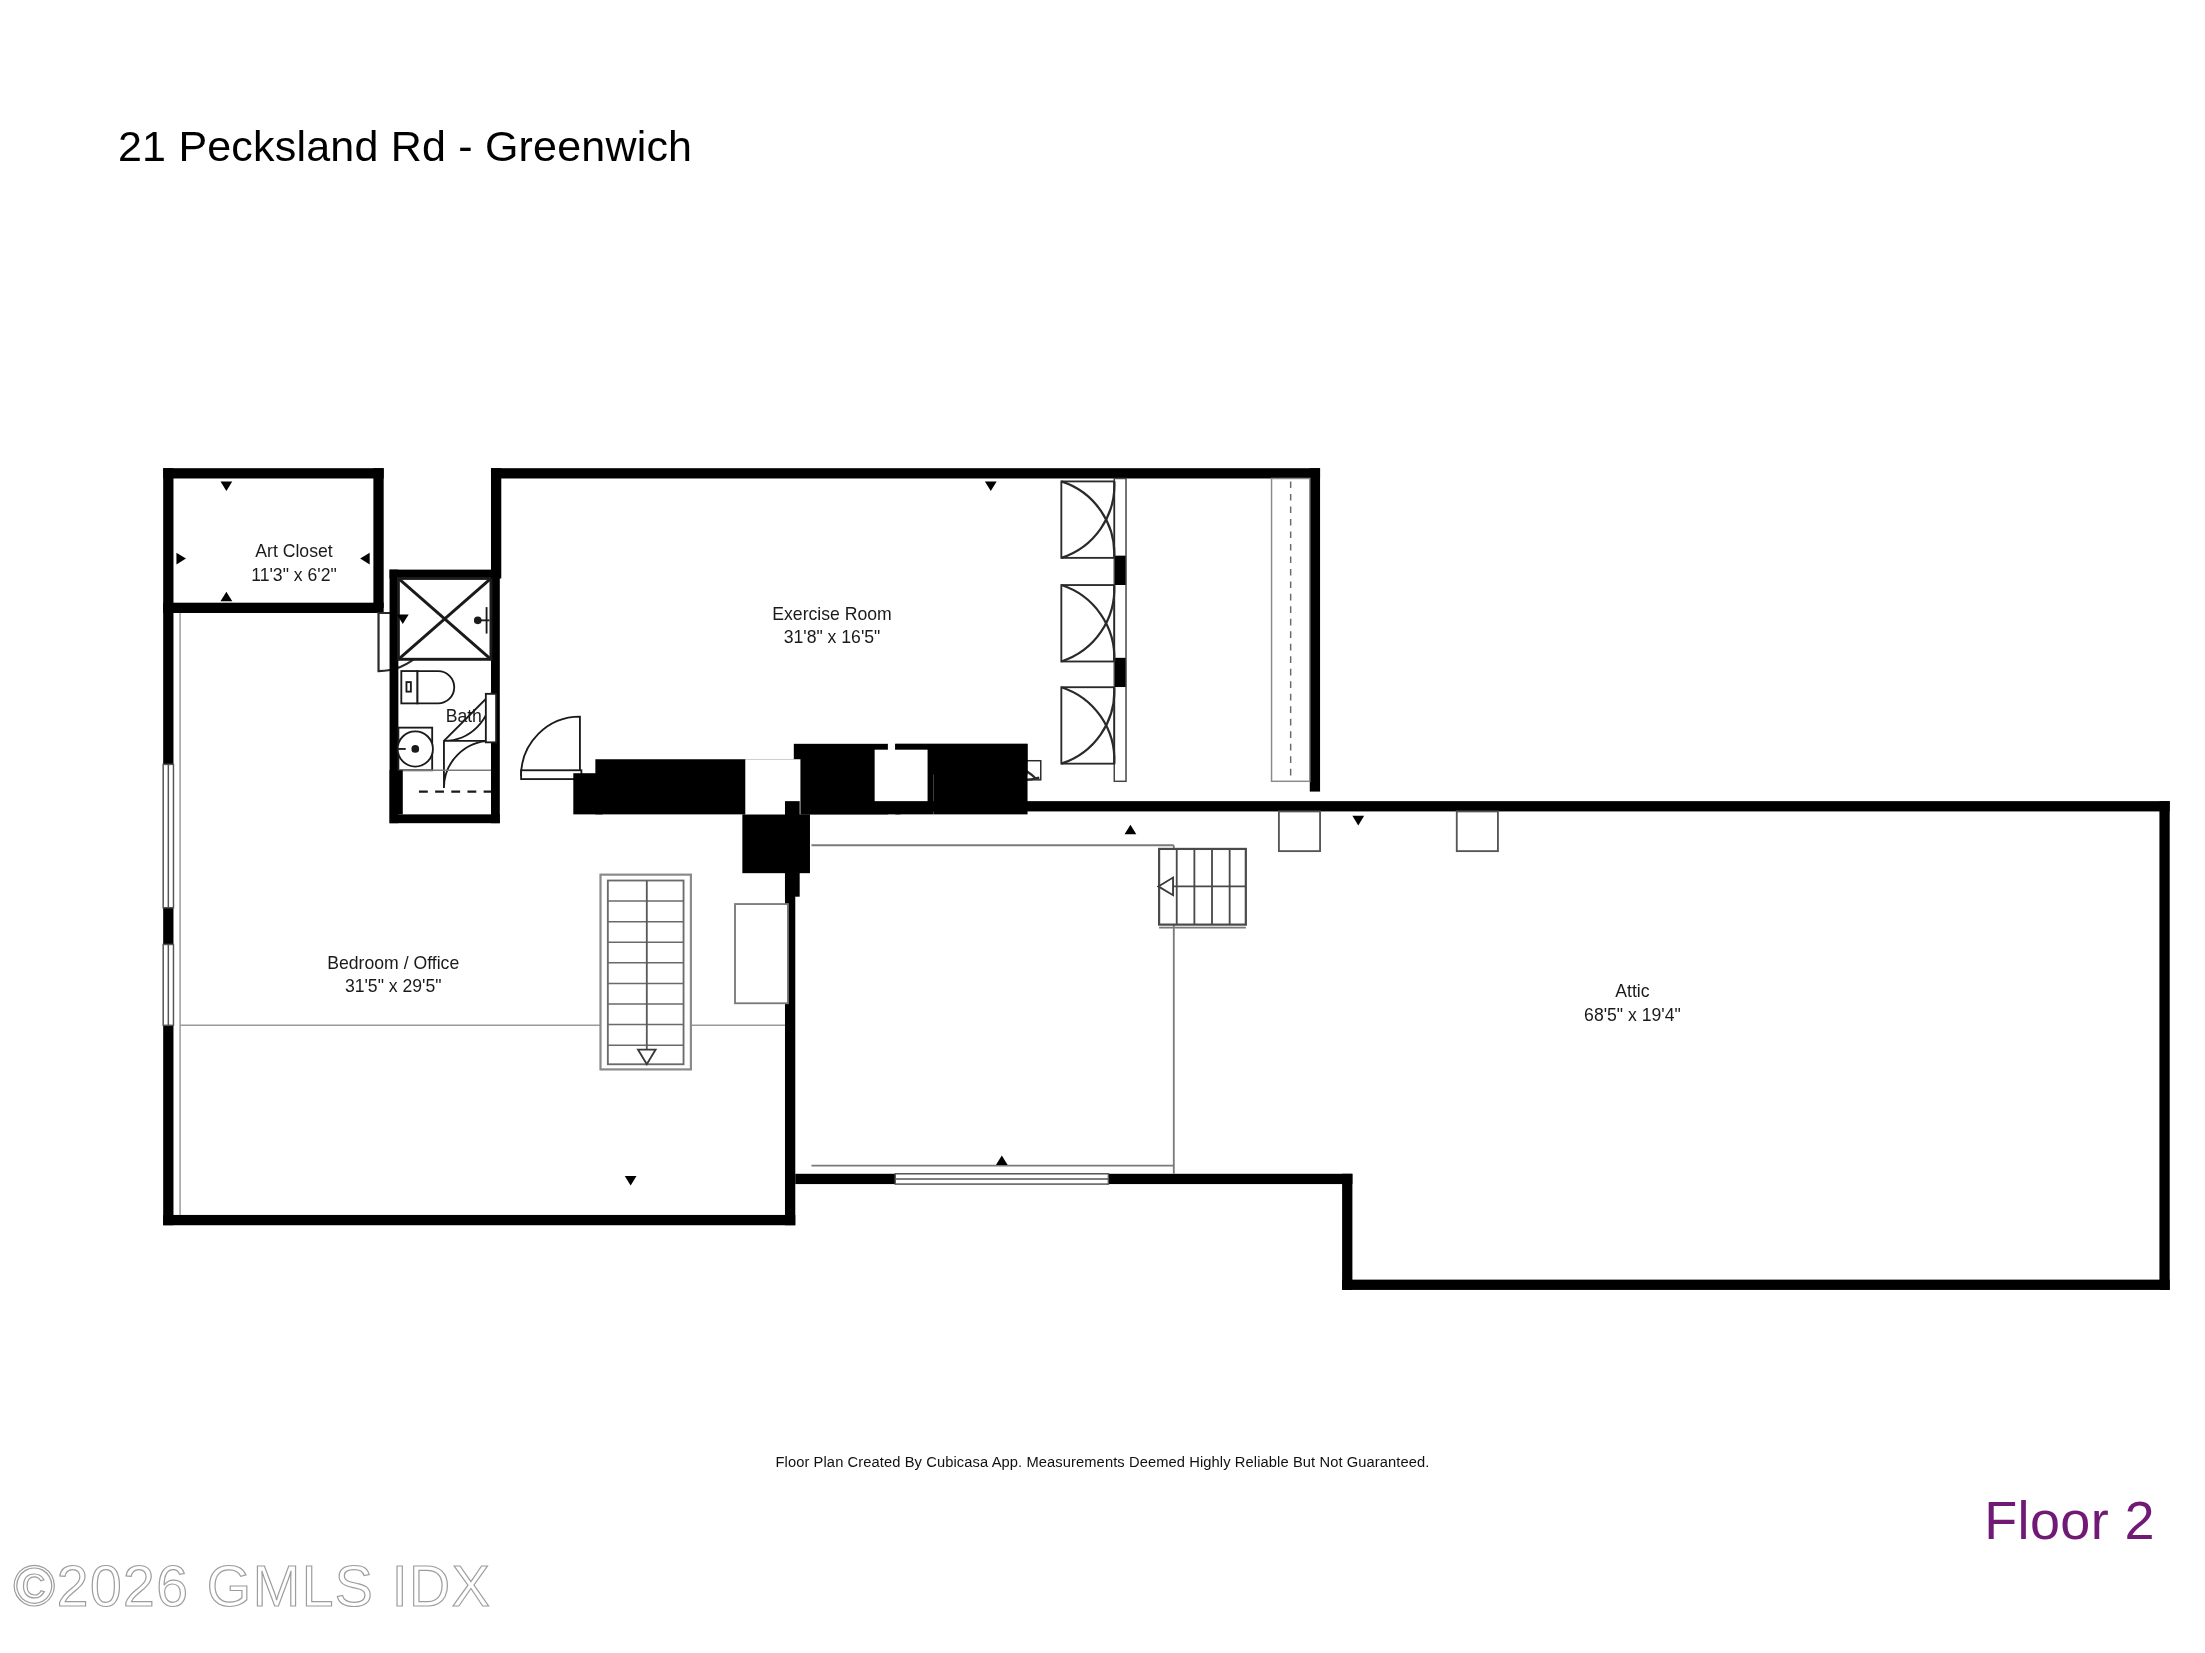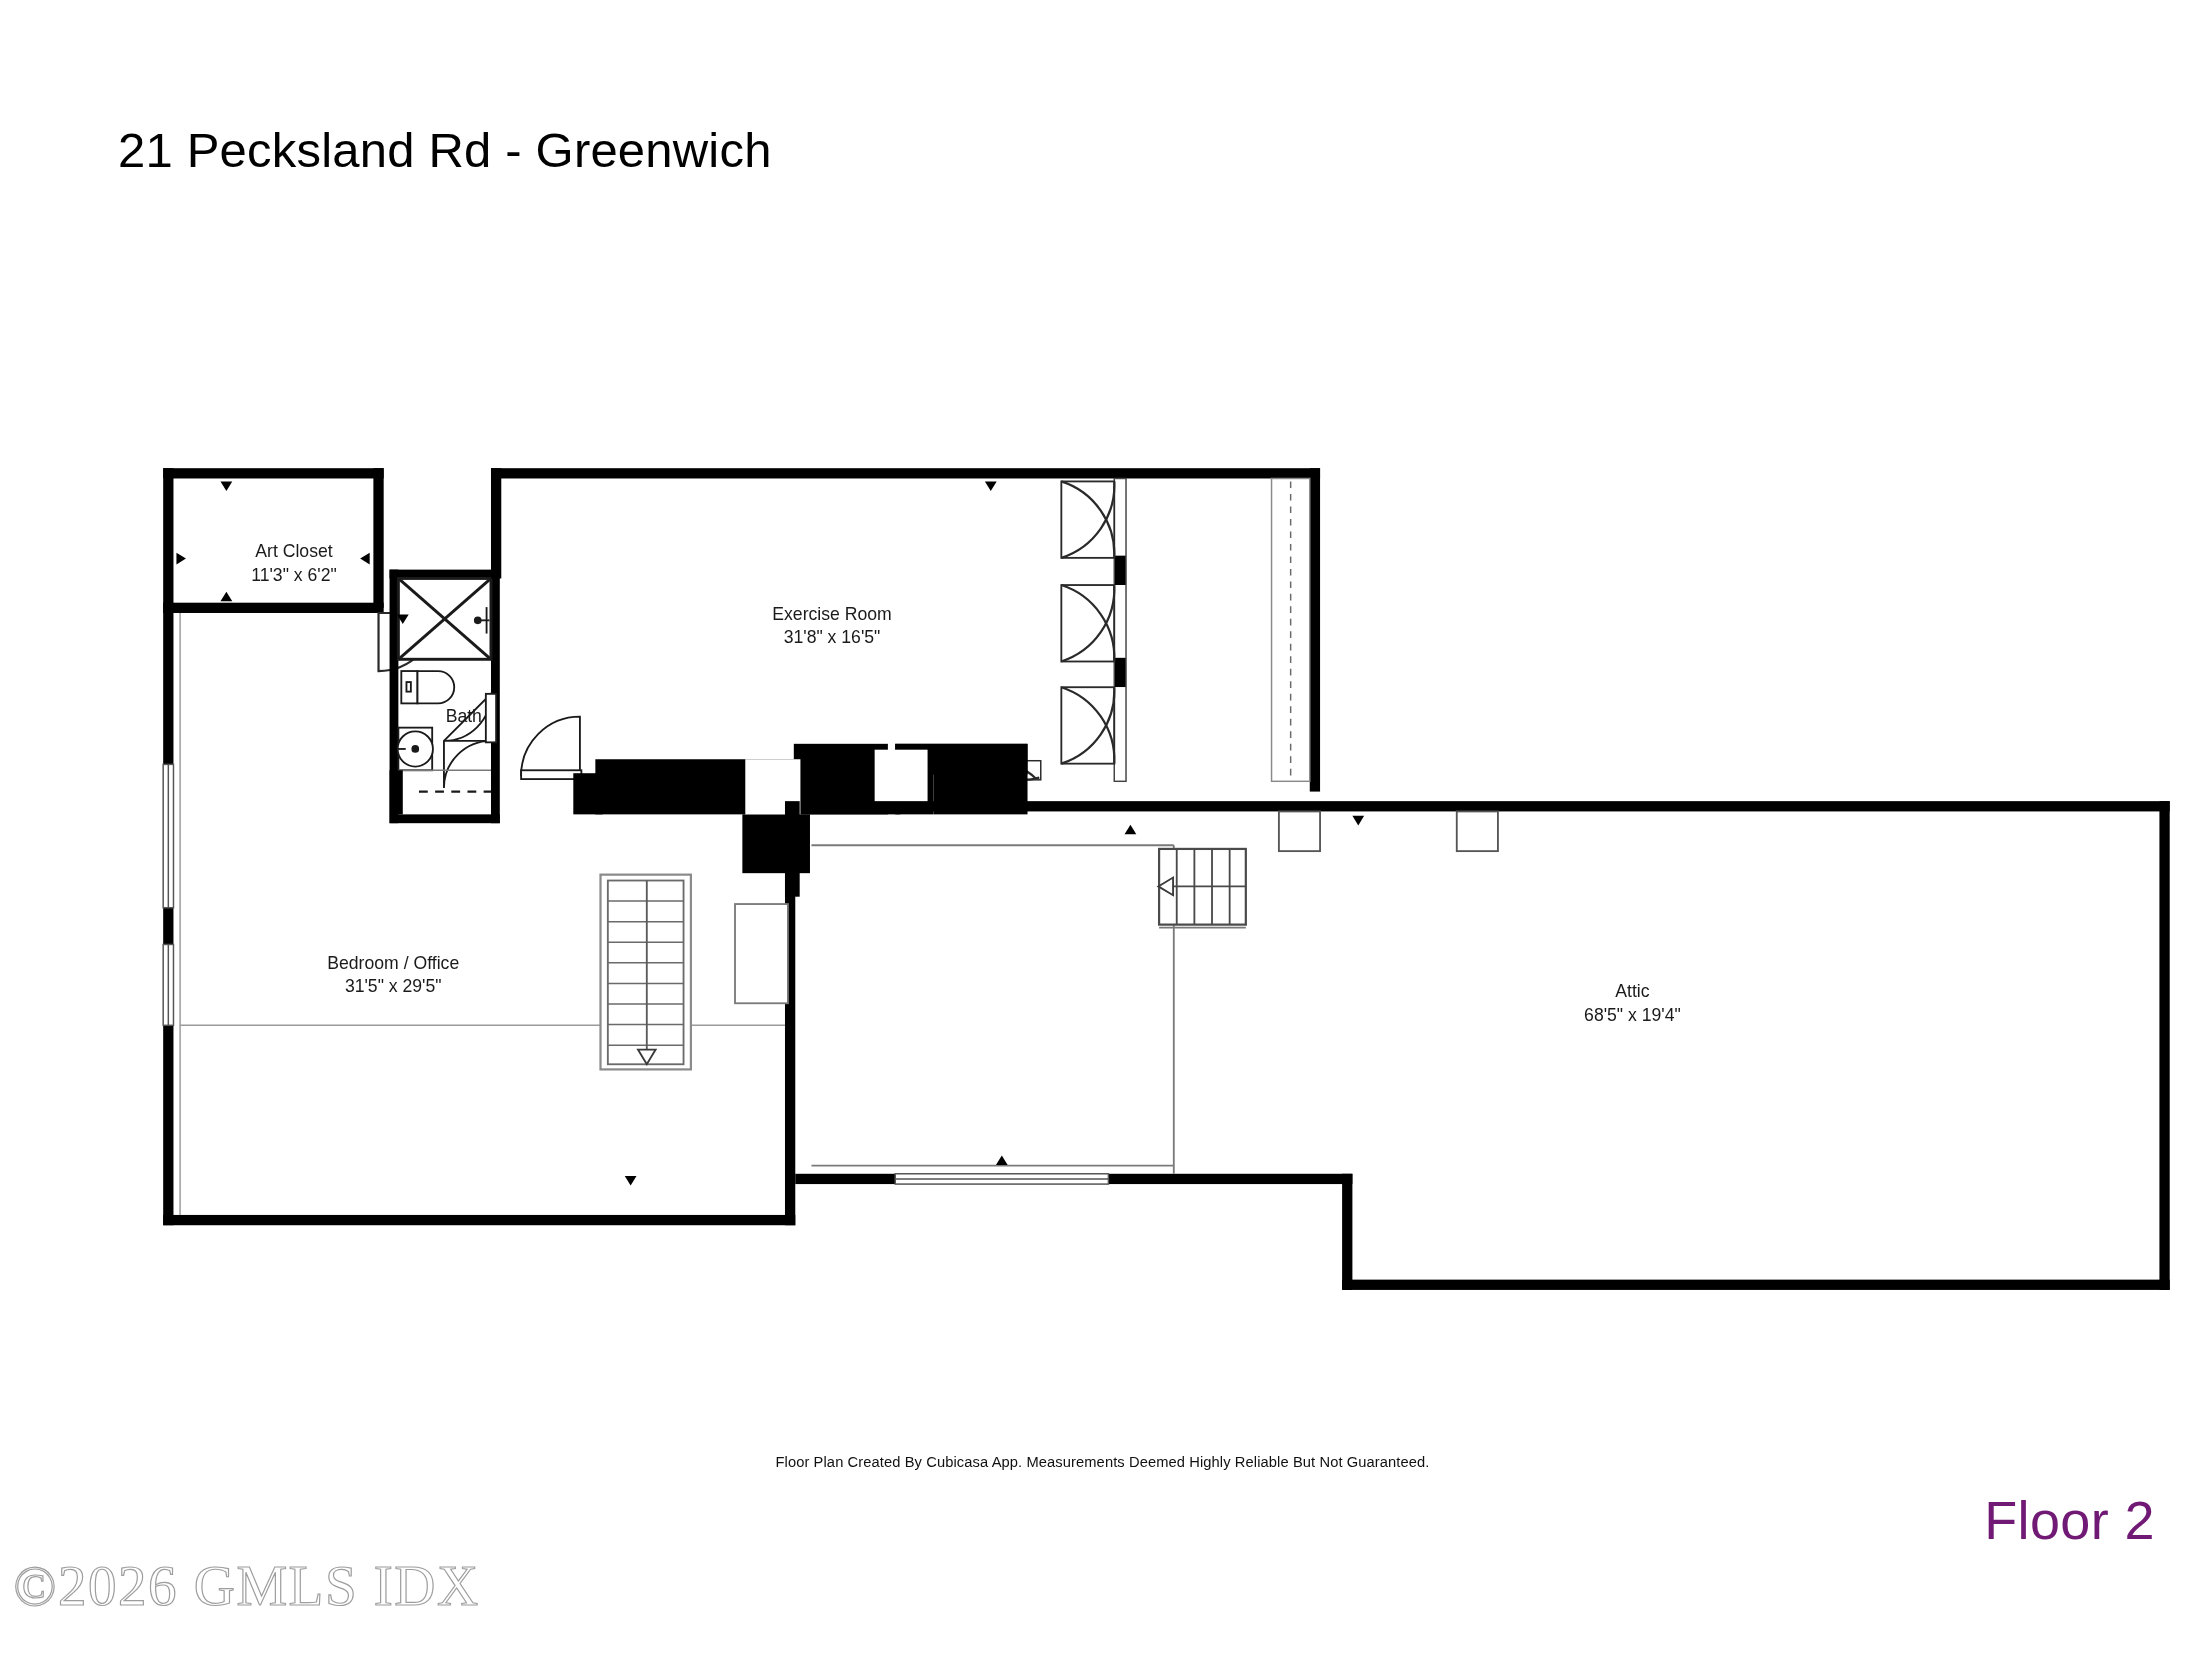--- a/index.html
+++ b/index.html
@@ -12,21 +12,21 @@
     height: 1653px;
     position: relative;
     font-family: "Liberation Sans", sans-serif;
     overflow: hidden;
   }
 
   #plan-title {
     position: absolute;
     left: 118px;
     top: 122px;
-    font-size: 49px;
+    font-size: 43px;
     font-weight: 400;
     color: #000000;
     letter-spacing: 0.2px;
     white-space: nowrap;
   }
 
   #floorplan-canvas {
     position: absolute;
     left: 0;
     top: 0;
@@ -55,21 +55,21 @@
   }
 
   #watermark {
     position: absolute;
     left: 13.2px;
     top: 1553px;
     font-size: 57px;
     letter-spacing: 1.5px;
     color: transparent;
     -webkit-text-stroke: 1.2px #8d8d8d;
-    font-family: Liberation Serif, serif;
+    font-family: Liberation Sans, sans-serif;
     white-space: nowrap;
     opacity: 0.85;
   }
 
   .room-label-name {
     font-size: 24px;
     fill: #1a1a1a;
     font-family: "Liberation Sans", sans-serif;
     text-anchor: middle;
   }

